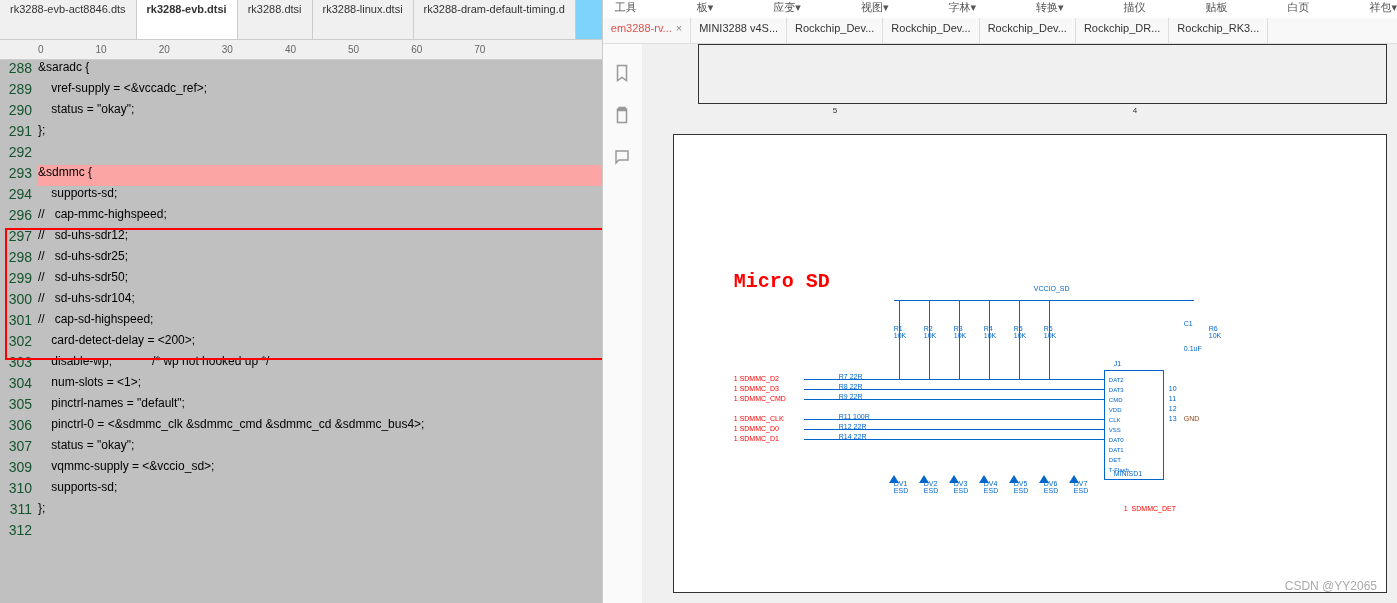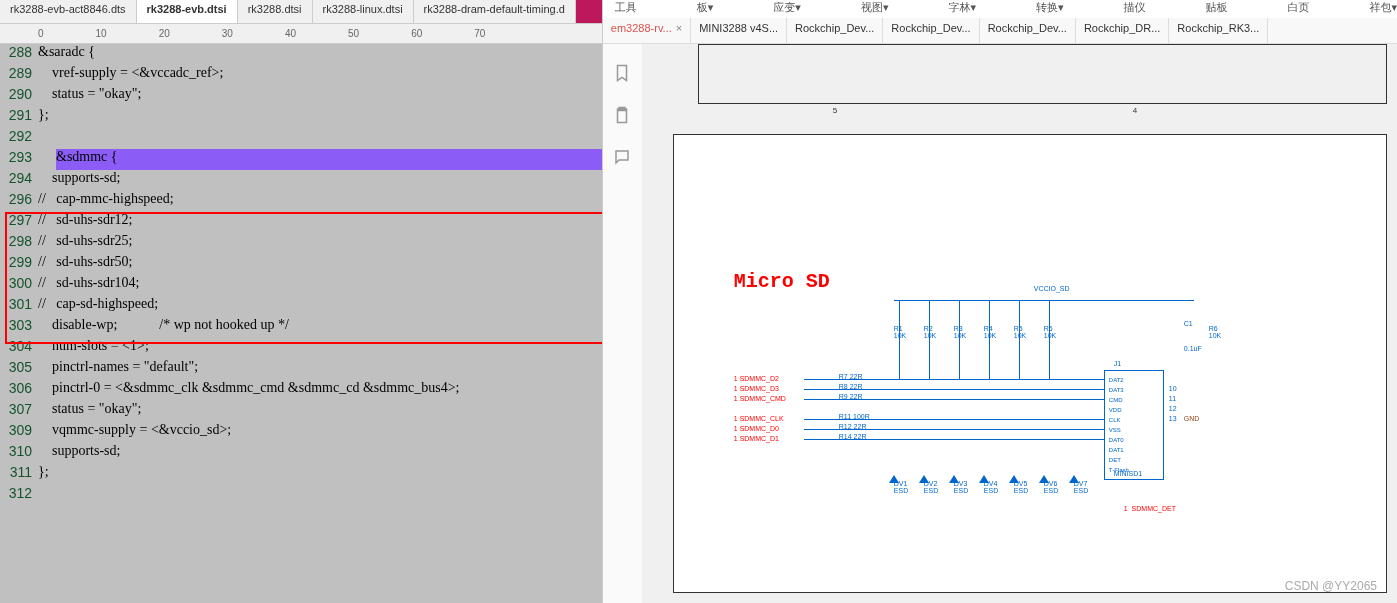--- a/index.html
+++ b/index.html
@@ -1,27 +1,27 @@
 <!DOCTYPE html>
 <html><head>
 <meta charset="utf-8">
 <style>
 * { margin: 0; padding: 0; box-sizing: border-box; }
 body { font-family: Arial, sans-serif; font-size: 13px; background: #fff; width: 1397px; height: 603px; overflow: hidden; display: flex; }
 .left-pane { width: 680px; height: 100%; border-right: 1px solid #ccc; background: #fff; display: flex; flex-direction: column; }
-.editor-tabs { display: flex; background: #be185d; height: 24px; border-bottom: 1px solid #ccc; }
+.editor-tabs { display: flex; background: #7dd3fc; height: 40px; border-bottom: 1px solid #ccc; }
 .editor-tab { padding: 3px 10px; font-size: 11px; color: #333; border-right: 1px solid #ccc; background: #f0f0f0; cursor: pointer; white-space: nowrap; }
 .editor-tab.active { background: #fff; font-weight: bold; }
 .ruler { height: 20px; background: #f0f0f0; font-size: 10px; color: #666; display: flex; align-items: center; padding-left: 38px; border-bottom: 1px solid #ccc; }
 .ruler span { margin-right: 52px; }
 .code-area { flex: 1; overflow: auto; background: #c0c0c0; }
 .code-line { display: flex; height: 21px; }
 .line-num { width: 38px; text-align: right; padding-right: 6px; color: #14532d; font-size: 14px; background: #c0c0c0; }
-.line-text { flex: 1; color: #000; font-size: 14px; white-space: pre; font-family: Liberation Serif, serif; }
-.code-line.highlighted .line-text { background: #8b5cf6; margin-left: 18px; }
+.line-text { flex: 1; color: #000; font-size: 12px; white-space: pre; font-family: Liberation Sans, sans-serif; }
+.code-line.highlighted .line-text { background: #fca5a5; }
 .red-box { position: absolute; border: 2px solid red; pointer-events: none; }
 
 .right-pane { flex: 1; height: 100%; display: flex; flex-direction: column; background: #fff; position: relative; }
 .top-menu { height: 18px; display: flex; font-size: 11px; color: #555; padding-left: 12px; gap: 60px; }
 .top-menu span { white-space: nowrap; }
 .pdf-tabs { display: flex; height: 26px; background: #f8f8f8; border-bottom: 1px solid #ddd; }
 .pdf-tab { padding: 4px 8px; font-size: 11px; color: #333; border-right: 1px solid #ddd; cursor: pointer; white-space: nowrap; overflow: hidden; }
 .pdf-tab.active { color: #d9534f; }
 .pdf-tab .close { margin-left: 4px; color: #888; }
 .pdf-body { flex: 1; display: flex; }
@@ -110,20 +110,24 @@
         <div class="line-num">299</div>
         <div class="line-text">//   sd-uhs-sdr50;</div>
       </div>
       <div class="code-line">
         <div class="line-num">300</div>
         <div class="line-text">//   sd-uhs-sdr104;</div>
       </div>
       <div class="code-line">
         <div class="line-num">301</div>
         <div class="line-text">//   cap-sd-highspeed;</div>
+      </div>
+      <div class="code-line">
+        <div class="line-num">302</div>
+        <div class="line-text">    card-detect-delay = &lt;200&gt;;</div>
       </div>
       <div class="code-line">
         <div class="line-num">303</div>
         <div class="line-text">    disable-wp;            /* wp not hooked up */</div>
       </div>
       <div class="code-line">
         <div class="line-num">304</div>
         <div class="line-text">    num-slots = &lt;1&gt;;</div>
       </div>
       <div class="code-line">

